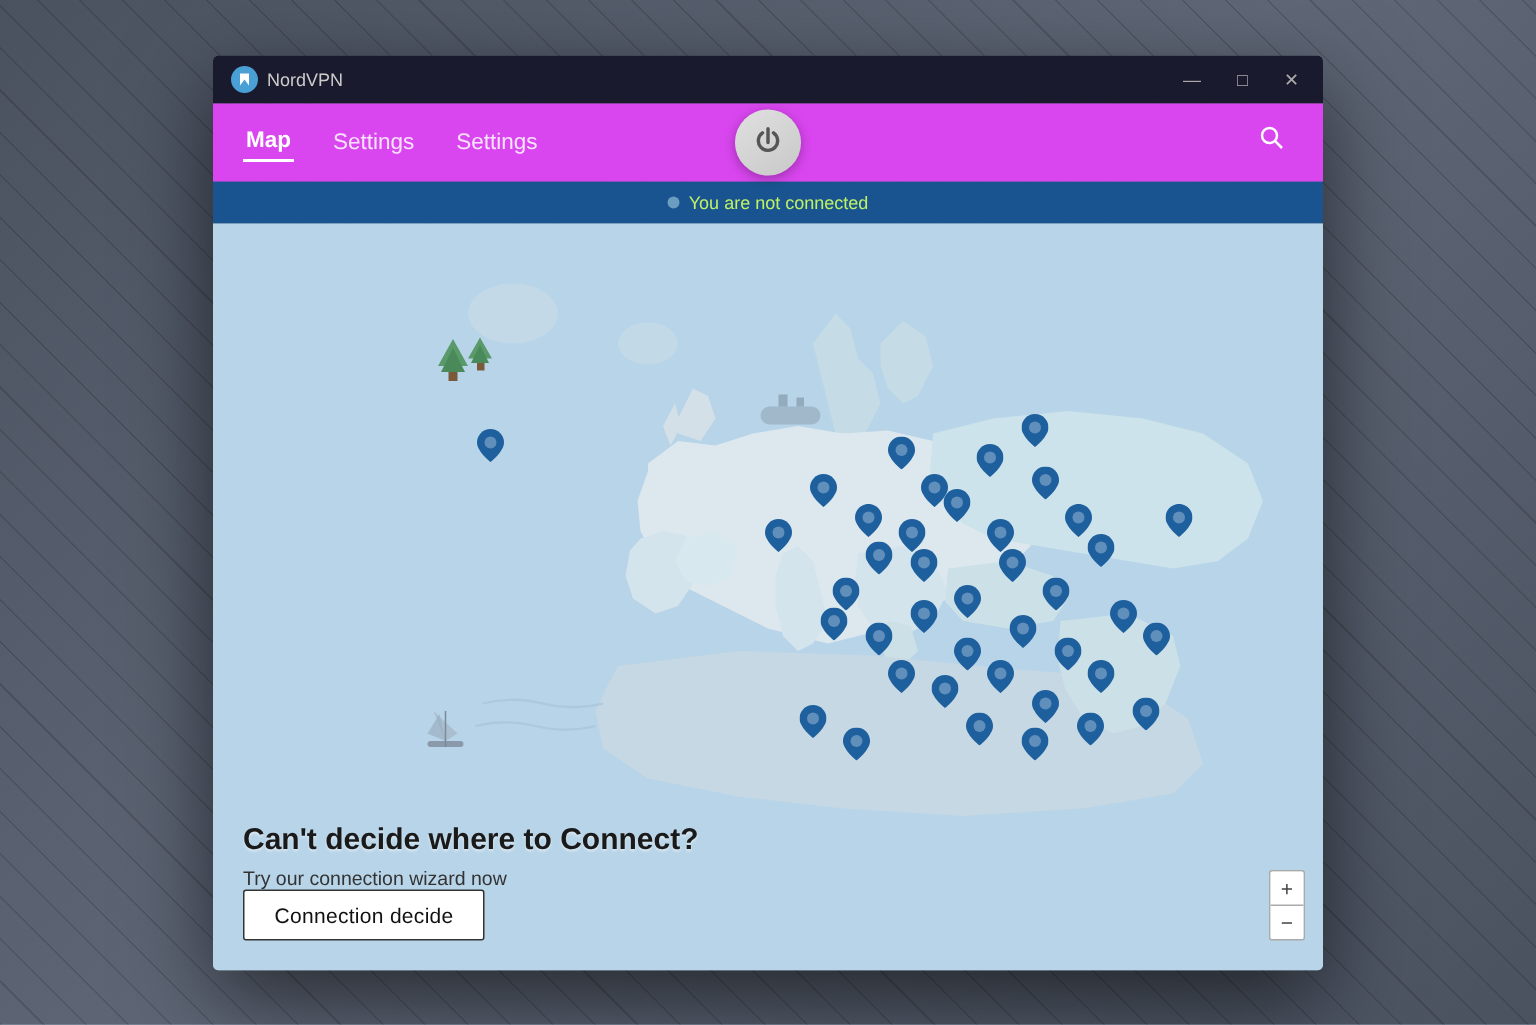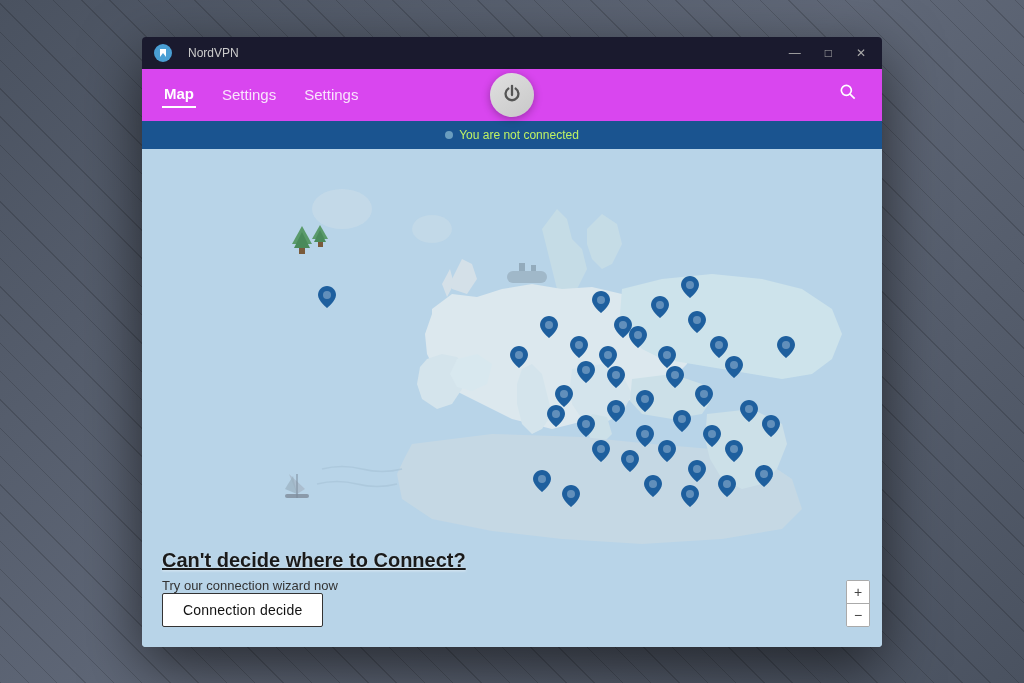--- a/index.html
+++ b/index.html
@@ -47,21 +47,21 @@
       height: 32px;
       display: flex;
       align-items: center;
       padding: 0 12px;
       flex-shrink: 0;
     }
 
     .titlebar-logo {
       display: flex;
       align-items: center;
-      gap: 16px;
+      gap: 6px;
       flex: 1;
     }
 
     .logo-icon {
       width: 18px;
       height: 18px;
       background: #4a9fd4;
       border-radius: 50%;
       display: flex;
       align-items: center;
@@ -211,21 +211,20 @@
       z-index: 10;
       padding: 0;
     }
 
     .info-panel-title {
       color: #1a1a1a;
       font-size: 20px;
       font-weight: 700;
       margin-bottom: 6px;
       text-shadow: 0 1px 2px rgba(255,255,255,0.5);
-      text-decoration: underline;
     }
 
     .info-panel-subtitle {
       color: #333333;
       font-size: 13px;
       margin-bottom: 0;
     }
 
     .connection-wizard-btn {
       background: white;

